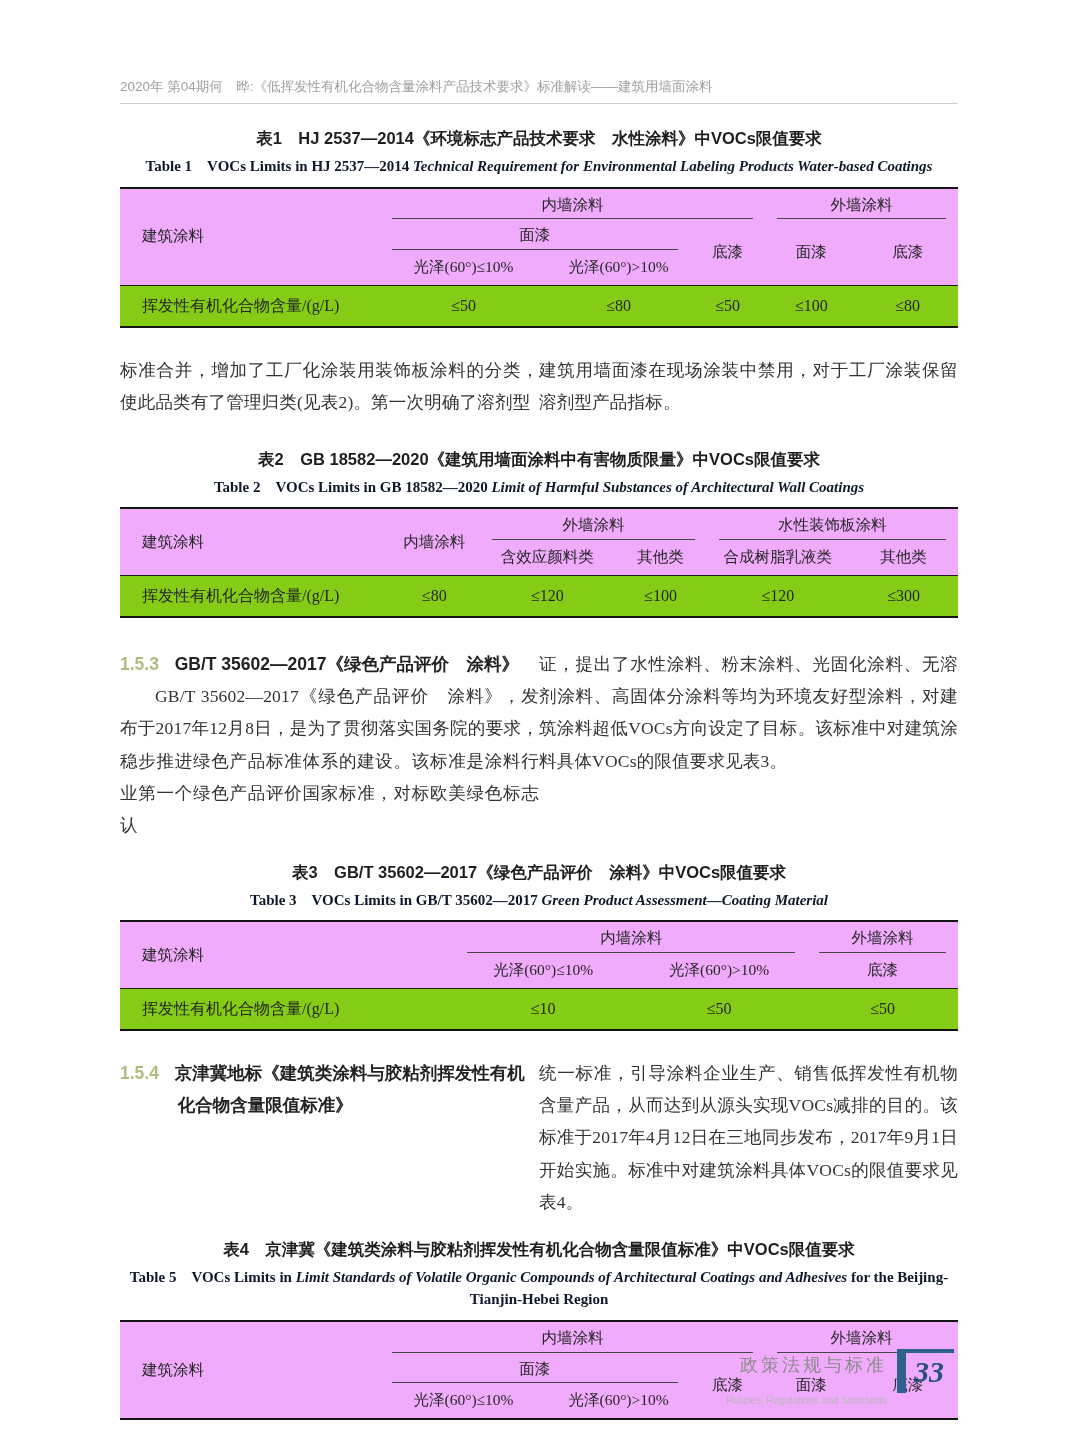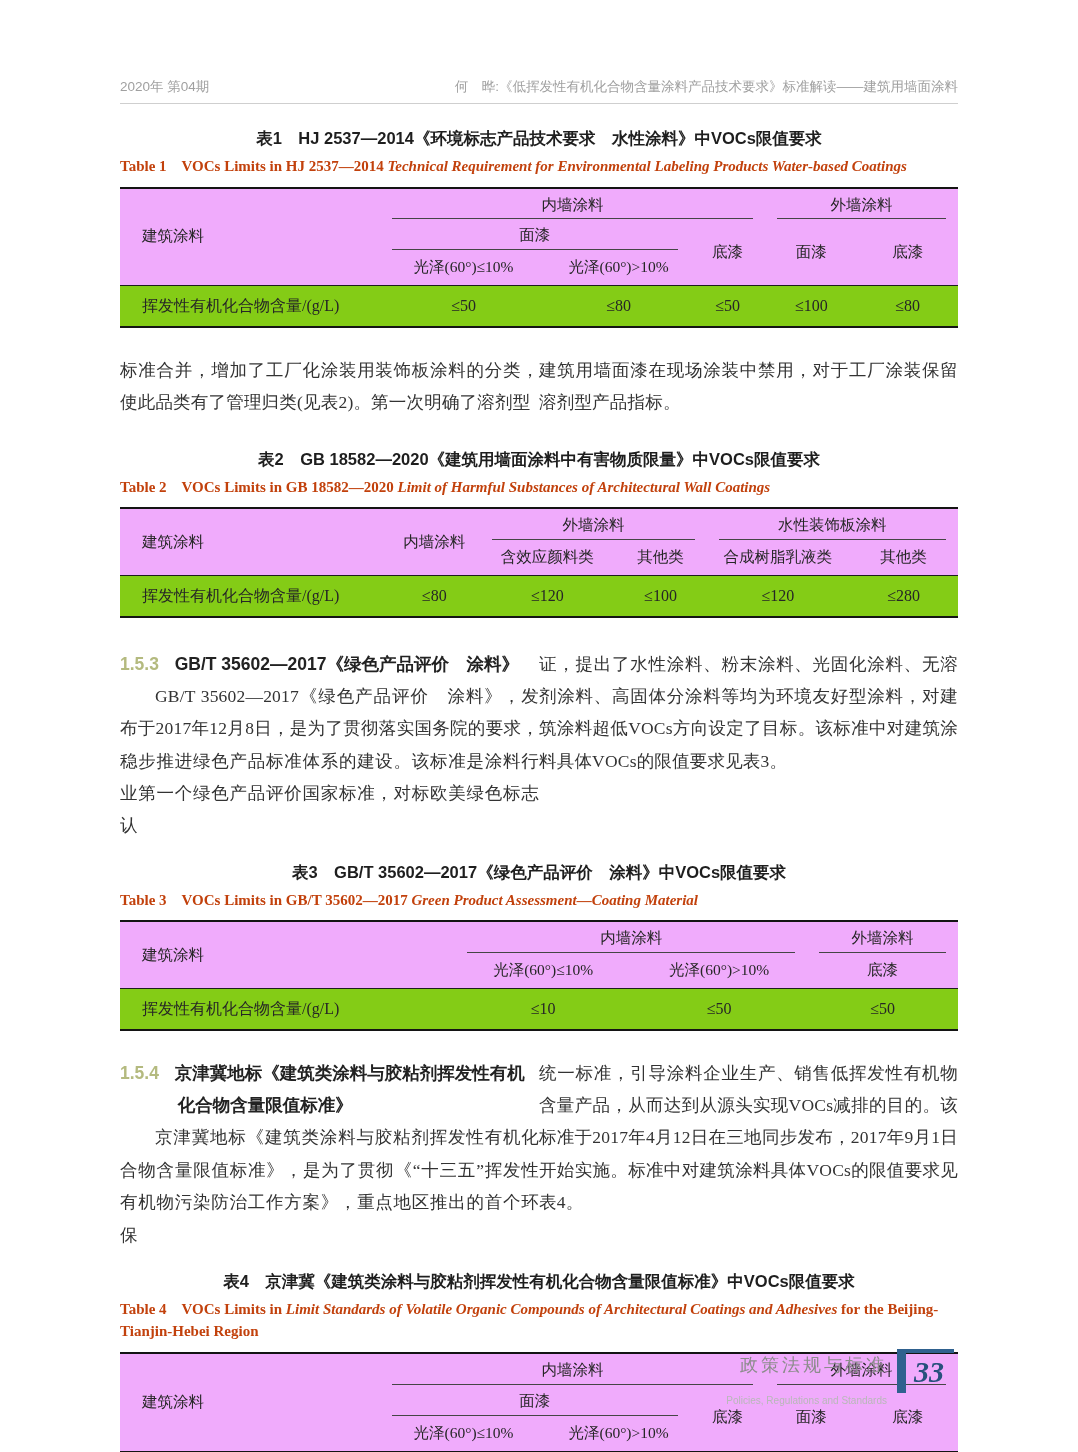--- a/index.html
+++ b/index.html
@@ -5,33 +5,33 @@
   * { margin:0; padding:0; box-sizing:border-box; }
   html,body { background:#e8e8e8; }
   .page {
     width:1078px; height:1452px; background:#ffffff; position:relative;
     margin:0 auto; padding:78px 120px 0 120px;
     font-family:"Liberation Serif","DejaVu Serif",serif;
     color:#343434; overflow:hidden;
   }
   
   .page-header{
-    display:flex; justify-content:space-between; align-items:flex-end;
+    display:flex; align-items:flex-end;
     font-size:13.5px; color:#a0a0a0; padding-bottom:7px;
     border-bottom:1px solid #cfcfcf;
     font-family:"Liberation Sans","DejaVu Sans",sans-serif;
   }
   
   .tbl-block{ margin-top:24px; }
   .tbl-title-cn{
     text-align:center; font-weight:bold; font-size:16.5px; color:#1e1e1e;
     font-family:"Liberation Sans","DejaVu Sans",sans-serif; margin-bottom:5px;
   }
   .tbl-title-en{
-    text-align:left; font-weight:bold; font-size:15px; color:#c2410c;
+    text-align:center; font-weight:bold; font-size:15px; color:#0f172a;
     margin-bottom:9px; line-height:1.5;
   }
   .tbl-title-en .bi{ font-style:italic; }
   table.vtable{
     width:100%; border-collapse:collapse; table-layout:fixed;
     border-top:2.5px solid #141414; border-bottom:2.5px solid #141414;
     font-size:15.5px; color:#262626;
   }
   table.vtable td{ text-align:center; vertical-align:middle; padding:7px 2px; line-height:1.35; }
   tr.hd td{ background:#f0abfc; }
@@ -168,21 +168,21 @@
           <td>其他类</td>
           <td>合成树脂乳液类</td>
           <td>其他类</td>
         </tr>
         <tr class="data">
           <td class="c1">挥发性有机化合物含量/(g/L)</td>
           <td>≤80</td>
           <td>≤120</td>
           <td>≤100</td>
           <td>≤120</td>
-          <td>≤280</td>
+          <td>≤300</td>
         </tr>
       </tbody>
     </table>
   </section>
 
   <section class="twocol mt30">
     <div class="col">
       <h3 class="sec-h"><span class="sec-num">1.5.3</span><span>GB/T 35602—2017《绿色产品评价　涂料》</span></h3>
       <p class="body-text ind">GB/T 35602—2017《绿色产品评价　涂料》，发布于2017年12月8日，是为了贯彻落实国务院的要求，稳步推进绿色产品标准体系的建设。该标准是涂料行业第一个绿色产品评价国家标准，对标欧美绿色标志认</p>
     </div>
@@ -222,30 +222,29 @@
           <td>≤50</td>
           <td>≤50</td>
         </tr>
       </tbody>
     </table>
   </section>
 
   <section class="twocol mt26">
     <div class="col">
       <h3 class="sec-h"><span class="sec-num">1.5.4</span><span>京津冀地标《建筑类涂料与胶粘剂挥发性有机化合物含量限值标准》</span></h3>
-      <p class="body-text ind">京津冀地标《建筑类涂料与胶粘剂挥发性有机化合物含量限值标准》，是为了贯彻《“十三五”挥发性有机物污染防治工作方案》，重点地区推出的首个环保</p>
     </div>
     <div class="col">
       <p class="body-text">统一标准，引导涂料企业生产、销售低挥发性有机物含量产品，从而达到从源头实现VOCs减排的目的。该标准于2017年4月12日在三地同步发布，2017年9月1日开始实施。标准中对建筑涂料具体VOCs的限值要求见表4。</p>
     </div>
   </section>
 
   <section class="tbl-block mt20">
     <div class="tbl-title-cn">表4　京津冀《建筑类涂料与胶粘剂挥发性有机化合物含量限值标准》中VOCs限值要求</div>
-    <div class="tbl-title-en"><span class="b">Table 4　VOCs Limits in </span><span class="bi">Limit Standards of Volatile Organic Compounds of Architectural Coatings and Adhesives</span><span class="b"> for the Beijing-Tianjin-Hebei Region</span></div>
+    <div class="tbl-title-en"><span class="b">Table 5　VOCs Limits in </span><span class="bi">Limit Standards of Volatile Organic Compounds of Architectural Coatings and Adhesives</span><span class="b"> for the Beijing-Tianjin-Hebei Region</span></div>
     <table class="vtable">
       <colgroup>
           <col style="width:31%">
           <col style="width:20%">
           <col style="width:17%">
           <col style="width:9%">
           <col style="width:11%">
           <col style="width:12%">
         </colgroup>
       <tbody>

